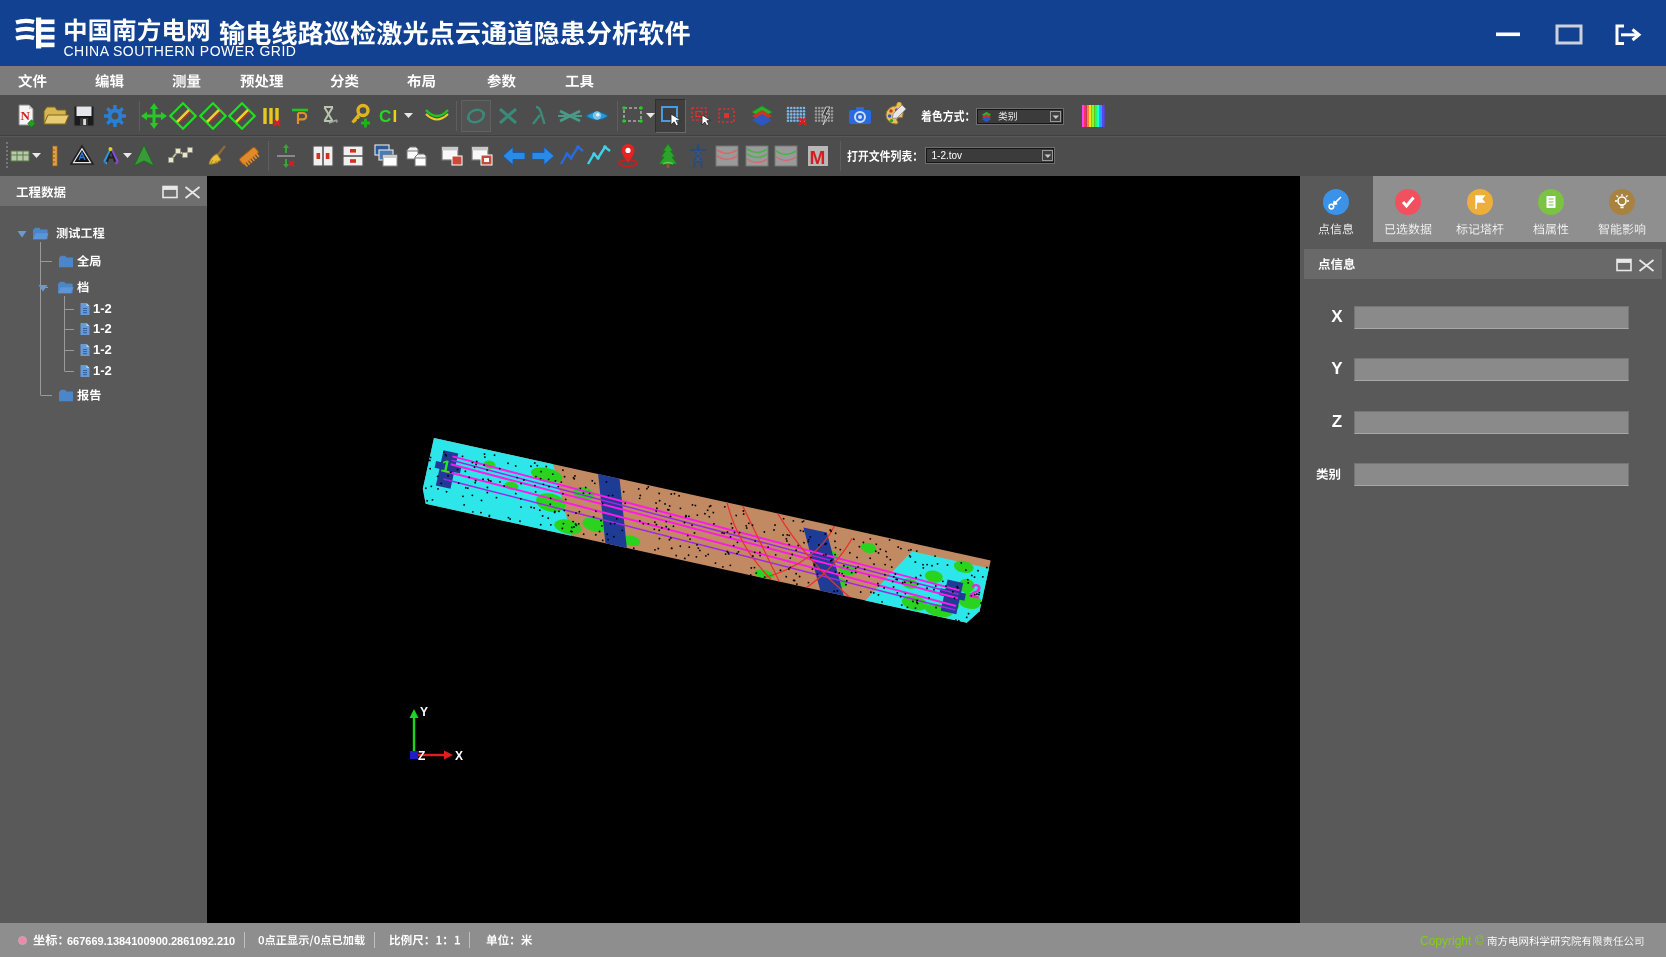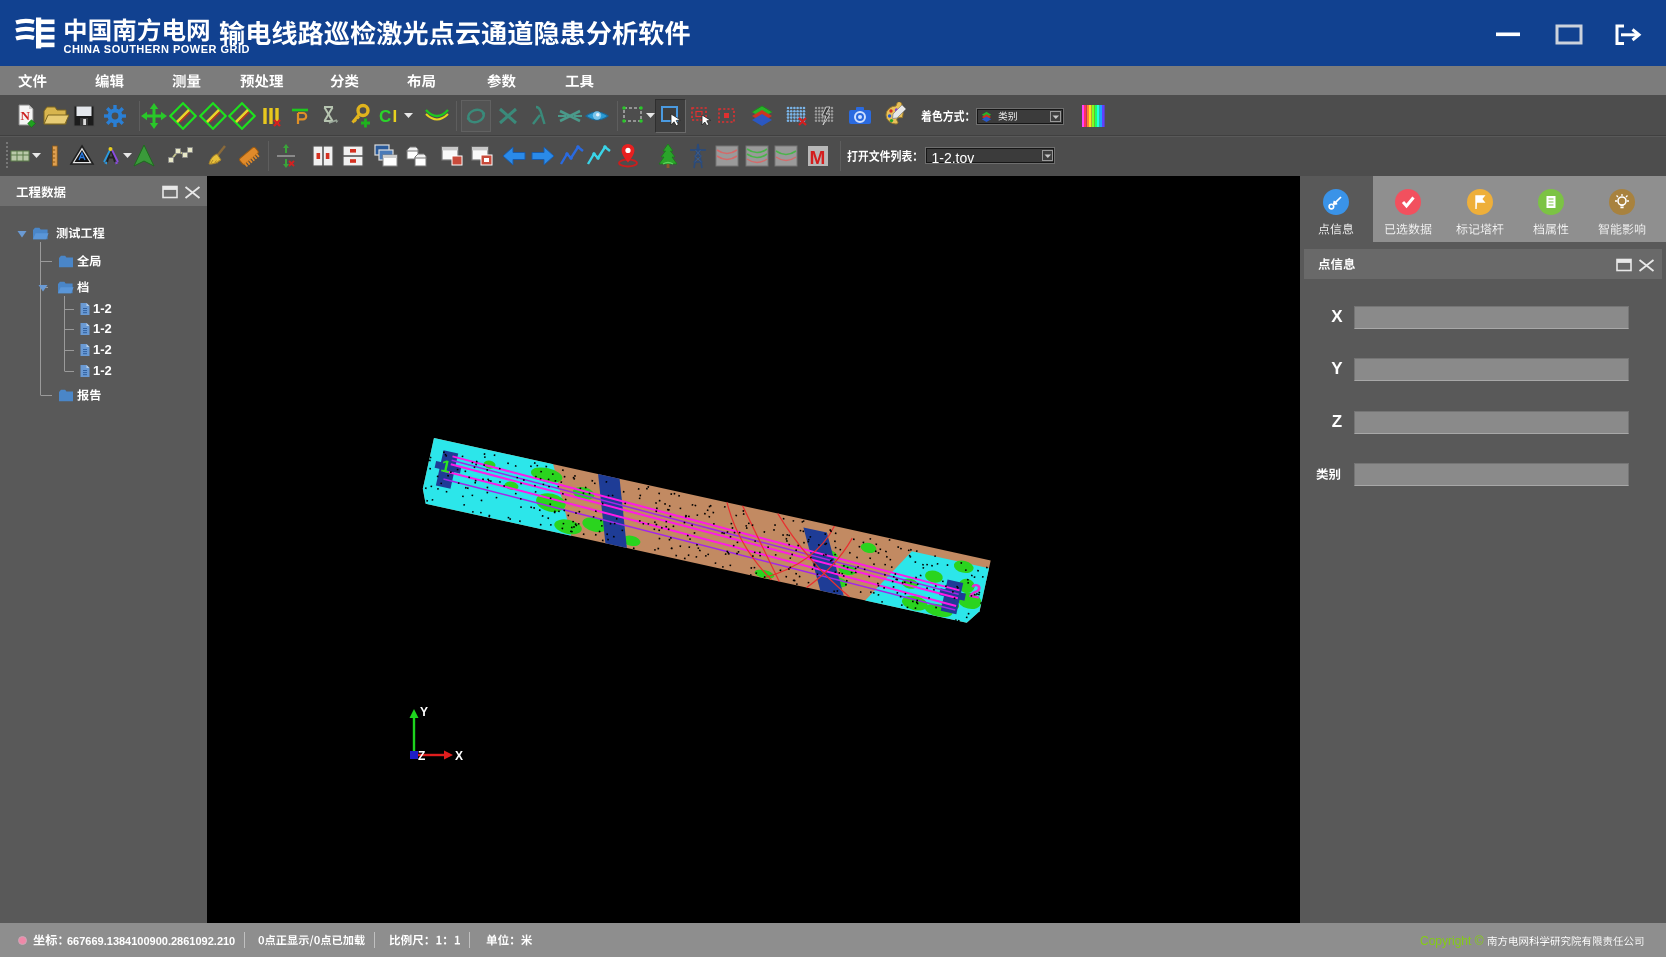--- a/index.html
+++ b/index.html
@@ -18,21 +18,21 @@
 <g fill="#fff">
 <rect x="26" y="2.5" width="13.5" height="4.6"></rect>
 <rect x="26" y="10.2" width="13.5" height="4.6"></rect>
 <rect x="26" y="17.9" width="13.5" height="4.6"></rect>
 <rect x="26" y="25.6" width="13.5" height="4.6"></rect>
 </g>
     </svg>
 <svg style="position:absolute;left:63px;top:30px;overflow:visible" width="149" height="1">
       <path transform="translate(0 9.3) scale(1 1)" d="M10.7 -20.9V-16.6H2.2V-4.2H5.1V-5.5H10.7V2.2H13.8V-5.5H19.4V-4.3H22.5V-16.6H13.8V-20.9ZM5.1 -8.4V-13.7H10.7V-8.4ZM19.4 -8.4H13.8V-13.7H19.4Z M30.5 -5.6V-3.2H43.3V-5.6H41.5L42.8 -6.3C42.4 -6.9 41.6 -7.8 41 -8.5H42.3V-11H38.1V-13.3H42.9V-15.9H30.7V-13.3H35.4V-11H31.4V-8.5H35.4V-5.6ZM38.9 -7.7C39.5 -7.1 40.2 -6.2 40.6 -5.6H38.1V-8.5H40.4ZM26.5 -19.9V2.2H29.5V1H44.1V2.2H47.3V-19.9ZM29.5 -1.8V-17.2H44.1V-1.8Z M59.9 -20.7V-18.9H50.6V-16.1H59.9V-14.3H51.5V2.1H54.5V-11.6H59.2L56.9 -10.9C57.4 -10.1 57.9 -9.1 58.2 -8.3H56V-6H60V-4.4H55.5V-2H60V1.5H62.8V-2H67.5V-4.4H62.8V-6H67V-8.3H64.8C65.3 -9 65.8 -9.9 66.3 -10.8L63.9 -11.5C63.5 -10.6 62.9 -9.2 62.4 -8.3L62.5 -8.3H58.8L60.7 -8.9C60.4 -9.7 59.8 -10.8 59.3 -11.6H68.5V-0.8C68.5 -0.4 68.3 -0.3 67.9 -0.3C67.5 -0.3 66 -0.3 64.8 -0.4C65.1 0.3 65.6 1.4 65.7 2.1C67.7 2.1 69.2 2.1 70.2 1.7C71.2 1.3 71.5 0.6 71.5 -0.8V-14.3H63.1V-16.1H72.4V-18.9H63.1V-20.7Z M84 -20.1C84.5 -19.2 85.1 -17.9 85.5 -16.9H75.1V-14.1H81.3C81.1 -8.9 80.6 -3.3 74.7 -0.1C75.5 0.5 76.4 1.5 76.8 2.3C81.3 -0.2 83.1 -4.1 83.9 -8.2H91.7C91.4 -3.8 90.9 -1.7 90.3 -1.1C89.9 -0.9 89.6 -0.8 89.1 -0.8C88.3 -0.8 86.6 -0.8 84.9 -1C85.5 -0.2 85.9 1.1 86 1.9C87.6 2 89.3 2 90.2 1.9C91.4 1.8 92.2 1.5 92.9 0.7C93.9 -0.3 94.4 -3.1 94.9 -9.8C94.9 -10.2 95 -11.1 95 -11.1H84.4C84.5 -12.1 84.6 -13.1 84.6 -14.1H97.1V-16.9H87L88.7 -17.7C88.3 -18.6 87.6 -20.1 86.9 -21.2Z M109 -9.4V-7.1H104.2V-9.4ZM112.1 -9.4H116.9V-7.1H112.1ZM109 -12.1H104.2V-14.5H109ZM112.1 -12.1V-14.5H116.9V-12.1ZM101.1 -17.3V-2.8H104.2V-4.2H109V-2.9C109 0.9 109.9 1.9 113.3 1.9C114.1 1.9 117.2 1.9 118 1.9C121 1.9 121.9 0.5 122.4 -3.4C121.6 -3.5 120.7 -3.9 119.9 -4.3V-17.3H112.1V-20.8H109V-17.3ZM119.4 -4.2C119.2 -1.7 118.9 -1.1 117.7 -1.1C117.1 -1.1 114.3 -1.1 113.7 -1.1C112.3 -1.1 112.1 -1.3 112.1 -2.9V-4.2Z M130.8 -8.4C130.1 -6.2 129.2 -4.3 127.8 -2.8V-12C128.8 -10.9 129.9 -9.6 130.8 -8.4ZM124.9 -19.5V2.2H127.8V-1.9C128.5 -1.5 129.2 -1 129.6 -0.7C130.8 -2.1 131.9 -3.9 132.7 -6C133.3 -5.2 133.8 -4.5 134.1 -3.9L135.9 -6C135.3 -6.8 134.6 -7.8 133.7 -8.9C134.2 -10.9 134.6 -13.1 134.9 -15.4L132.3 -15.7C132.2 -14.2 131.9 -12.7 131.6 -11.4C130.8 -12.3 130 -13.2 129.3 -14L127.8 -12.5V-16.8H142.8V-1.4C142.8 -0.9 142.6 -0.8 142.1 -0.7C141.6 -0.7 139.8 -0.7 138.2 -0.8C138.7 -0 139.2 1.3 139.3 2.1C141.7 2.2 143.2 2.1 144.3 1.6C145.4 1.1 145.8 0.3 145.8 -1.4V-19.5ZM134.6 -12.3C135.6 -11.1 136.7 -9.8 137.6 -8.5C136.8 -5.9 135.6 -3.6 133.9 -2.1C134.5 -1.7 135.7 -0.9 136.2 -0.5C137.5 -1.9 138.6 -3.7 139.4 -5.9C140 -4.9 140.5 -4 140.8 -3.3L142.8 -5.1C142.3 -6.2 141.4 -7.6 140.5 -8.9C141 -10.9 141.4 -13.1 141.7 -15.4L139.1 -15.6C138.9 -14.2 138.7 -12.9 138.4 -11.6C137.8 -12.4 137 -13.2 136.3 -13.9Z" fill="#ffffff"></path>
     </svg>
-<div class="abs" style="left:63.5px;top:43px;width:200px;font-size:11px;font-weight:bold;color:#fff;letter-spacing:0.48px;white-space:nowrap">CHINA SOUTHERN POWER GRID</div>
+<div class="abs" style="left:63.5px;top:43px;width:200px;font-size:14px;font-weight:normal;color:#fff;letter-spacing:0.48px;white-space:nowrap">CHINA SOUTHERN POWER GRID</div>
 <svg style="position:absolute;left:219px;top:33px;overflow:visible" width="473" height="1">
       <path transform="translate(0 10.0) scale(1 1)" d="M18.9 -11.6V-2H21.2V-11.6ZM22.3 -12.6V-0.8C22.3 -0.5 22.2 -0.4 21.9 -0.4C21.5 -0.4 20.4 -0.4 19.2 -0.4C19.6 0.3 19.9 1.4 20 2.1C21.6 2.1 22.8 2 23.7 1.6C24.5 1.2 24.7 0.5 24.7 -0.8V-12.6ZM17.2 -22.5C15.5 -20 12.6 -17.9 9.7 -16.6V-19.4H6.2C6.3 -20.2 6.5 -21 6.6 -21.8L3.7 -22.2C3.7 -21.3 3.5 -20.3 3.4 -19.4H0.9V-16.5H2.9C2.5 -14.7 2.1 -13.2 2 -12.7C1.6 -11.5 1.3 -10.7 0.8 -10.5C1.1 -9.9 1.5 -8.6 1.7 -8C1.9 -8.3 2.8 -8.4 3.6 -8.4H5.3V-5.6C3.6 -5.3 2.1 -5 0.8 -4.8L1.5 -1.9L5.3 -2.8V2.3H7.9V-3.4L9.9 -3.9L9.6 -6.5L7.9 -6.1V-8.4H9.6V-11.3H7.9V-14.9H5.3V-11.3H4C4.5 -12.8 5.1 -14.6 5.6 -16.5H9.6L8.8 -16.2C9.6 -15.5 10.4 -14.5 10.8 -13.8L12.1 -14.5V-13.6H22.6V-14.7L24.1 -13.9C24.4 -14.7 25.2 -15.7 25.9 -16.3C23.4 -17.3 21.1 -18.6 19.2 -20.5L19.7 -21.3ZM14.5 -16C15.5 -16.8 16.6 -17.7 17.5 -18.7C18.5 -17.7 19.5 -16.8 20.5 -16ZM15.6 -10V-8.6H13V-10ZM10.6 -12.3V2.3H13V-2.8H15.6V-0.6C15.6 -0.3 15.5 -0.2 15.3 -0.2C15.1 -0.2 14.4 -0.2 13.7 -0.3C14 0.4 14.3 1.5 14.4 2.2C15.6 2.2 16.5 2.1 17.2 1.8C17.9 1.3 18.1 0.6 18.1 -0.5V-12.3ZM13 -6.4H15.6V-5.1H13Z M37.4 -10V-7.5H32.4V-10ZM40.8 -10H46V-7.5H40.8ZM37.4 -12.9H32.4V-15.4H37.4ZM40.8 -12.9V-15.4H46V-12.9ZM29.1 -18.5V-2.9H32.4V-4.5H37.4V-3.1C37.4 1 38.5 2 42.1 2C42.9 2 46.2 2 47.1 2C50.3 2 51.3 0.5 51.7 -3.6C51 -3.8 49.9 -4.2 49.2 -4.6V-18.5H40.8V-22.1H37.4V-18.5ZM48.6 -4.5C48.4 -1.8 48.1 -1.1 46.8 -1.1C46.1 -1.1 43.2 -1.1 42.4 -1.1C41 -1.1 40.8 -1.4 40.8 -3V-4.5Z M53.7 -1.9 54.3 1.1C56.9 0.3 60.1 -0.9 63.1 -1.9L62.6 -4.5C59.3 -3.5 55.9 -2.4 53.7 -1.9ZM70.9 -20.4C72 -19.6 73.4 -18.6 74.2 -17.9L76.1 -19.7C75.3 -20.4 73.8 -21.4 72.8 -22ZM54.3 -10.8C54.8 -11 55.4 -11.2 57.7 -11.5C56.8 -10.2 56.1 -9.3 55.6 -8.9C54.8 -7.9 54.2 -7.3 53.6 -7.2C53.9 -6.4 54.4 -5 54.5 -4.4C55.2 -4.8 56.3 -5.1 62.7 -6.4C62.6 -7 62.7 -8.2 62.7 -9L58.6 -8.3C60.4 -10.4 62.1 -12.9 63.6 -15.4L61 -17C60.5 -16 60 -15.1 59.5 -14.2L57.2 -14C58.7 -16 60.2 -18.5 61.2 -20.8L58.2 -22.2C57.3 -19.2 55.5 -16.1 54.9 -15.2C54.3 -14.4 53.9 -13.9 53.3 -13.7C53.7 -12.9 54.2 -11.4 54.3 -10.8ZM75 -9.2C74.2 -7.9 73.2 -6.8 72 -5.8C71.8 -6.8 71.6 -8 71.4 -9.2L77.4 -10.3L76.9 -13L71 -12L70.8 -14.4L76.7 -15.4L76.2 -18.1L70.6 -17.3C70.5 -18.9 70.5 -20.6 70.5 -22.3H67.4C67.4 -20.5 67.4 -18.6 67.5 -16.8L63.7 -16.2L64.2 -13.4L67.7 -13.9L68 -11.4L63.1 -10.6L63.7 -7.8L68.3 -8.6C68.6 -6.9 69 -5.2 69.4 -3.8C67.3 -2.4 64.8 -1.4 62.2 -0.6C62.9 0.1 63.7 1.2 64.1 2C66.4 1.2 68.5 0.2 70.5 -1C71.5 1 72.8 2.3 74.5 2.3C76.6 2.3 77.4 1.5 77.9 -1.8C77.2 -2.1 76.3 -2.8 75.7 -3.5C75.6 -1.4 75.4 -0.7 74.9 -0.7C74.2 -0.7 73.5 -1.5 73 -2.9C74.8 -4.3 76.4 -6.1 77.6 -8Z M83.4 -18.6H86.8V-15.2H83.4ZM79.3 -1.7 79.8 1.4C82.8 0.7 86.8 -0.3 90.5 -1.2L90.2 -4L87.1 -3.3V-6.8H90V-7.5C90.4 -7 90.8 -6.4 91 -6L91.6 -6.3V2.3H94.5V1.4H99.4V2.2H102.4V-6.4L102.5 -6.4C102.9 -7.2 103.8 -8.4 104.4 -9C102.3 -9.7 100.5 -10.7 99 -11.9C100.6 -13.9 101.8 -16.3 102.6 -19L100.6 -19.9L100.1 -19.8H96.4C96.7 -20.4 96.9 -20.9 97.1 -21.5L94.1 -22.3C93.2 -19.4 91.6 -16.6 89.7 -14.8V-21.3H80.6V-12.6H84.3V-2.7L83 -2.4V-10.7H80.5V-1.9ZM94.5 -1.3V-4.8H99.4V-1.3ZM98.7 -17.1C98.2 -16 97.6 -15 96.9 -14C96.1 -14.9 95.5 -15.8 94.9 -16.7L95.2 -17.1ZM93.8 -7.4C94.9 -8.1 96 -8.9 97 -9.8C98 -8.9 99.1 -8.1 100.3 -7.4ZM95 -12C93.5 -10.6 91.8 -9.5 90 -8.7V-9.5H87.1V-12.6H89.7V-14.3C90.4 -13.8 91.4 -12.9 91.8 -12.4C92.4 -13 92.9 -13.6 93.4 -14.3C93.8 -13.5 94.4 -12.7 95 -12Z M106 -20.5C107.4 -19 109.1 -17 109.8 -15.6L112.6 -17.4C111.8 -18.8 110 -20.8 108.5 -22.1ZM115.5 -21.8C114.9 -19.4 113.6 -15.6 112.4 -12.6C114.2 -9 115.7 -5 116.3 -2.3L119.4 -3.6C118.7 -5.9 117.1 -9.5 115.5 -12.6C116.6 -15.2 117.7 -17.8 118.6 -21.1ZM120.7 -21.8C120 -19.4 118.6 -15.6 117.2 -12.6C119.2 -9 120.9 -5.1 121.6 -2.4L124.7 -3.6C123.9 -6 122.1 -9.6 120.4 -12.6C121.6 -15.2 122.8 -17.8 123.8 -21ZM126 -21.8C125.3 -19.4 123.7 -15.6 122.2 -12.6C124.3 -9 126.1 -5 126.9 -2.4L130 -3.6C129.2 -6 127.3 -9.6 125.4 -12.6C126.7 -15.2 128.1 -17.8 129.1 -21ZM111.8 -12.8H105.7V-9.8H108.6V-3.6C107.5 -3 106.3 -2.1 105.1 -0.8L107.4 2.3C108.3 0.7 109.5 -1 110.2 -1C110.9 -1 111.7 -0.2 112.9 0.4C114.9 1.5 117.1 1.9 120.5 1.9C123.2 1.9 127.6 1.7 129.4 1.5C129.4 0.7 130 -1 130.3 -1.9C127.7 -1.5 123.4 -1.3 120.7 -1.3C117.7 -1.3 115.2 -1.4 113.5 -2.4C112.8 -2.8 112.2 -3.2 111.8 -3.5Z M141.3 -9.1C141.9 -7.1 142.5 -4.5 142.7 -2.8L145.3 -3.5C145 -5.2 144.4 -7.7 143.7 -9.7ZM146.3 -9.9C146.7 -7.9 147.1 -5.3 147.3 -3.6L149.8 -4C149.7 -5.7 149.2 -8.2 148.7 -10.2ZM147 -22.6C145.4 -19.6 142.7 -16.8 140 -14.9V-17.5H137.9V-22.3H135.1V-17.5H132V-14.6H134.9C134.2 -11.7 133 -8.2 131.7 -6.3C132.2 -5.4 132.8 -4 133.1 -3.1C133.9 -4.2 134.5 -5.9 135.1 -7.7V2.3H137.9V-9.9C138.4 -8.9 138.9 -7.9 139.1 -7.2L140.9 -9.3C140.5 -10 138.6 -12.8 137.9 -13.7V-14.6H139.7L138.8 -14C139.3 -13.4 140.2 -12.1 140.6 -11.4C141.5 -12.1 142.3 -12.8 143.2 -13.5V-11.6H152.5V-13.7C153.4 -13 154.3 -12.4 155.2 -11.8C155.5 -12.7 156.2 -14.1 156.7 -14.9C154.1 -16.2 151 -18.5 149.1 -20.6L149.7 -21.5ZM147.5 -18.3C148.8 -16.9 150.3 -15.5 151.8 -14.3H144C145.2 -15.5 146.5 -16.8 147.5 -18.3ZM140 -1.5V1.3H155.7V-1.5H151.7C152.9 -3.8 154.3 -6.9 155.3 -9.6L152.6 -10.2C151.8 -7.5 150.4 -3.9 149.1 -1.5Z M166.9 -14.3H170.4V-13H166.9ZM166.9 -17.6H170.4V-16.3H166.9ZM158.5 -20.3C159.8 -19.3 161.4 -17.8 162.2 -16.8L164.1 -18.8C163.3 -19.7 161.6 -21.1 160.3 -22ZM157.8 -12.9C159 -12.1 160.7 -10.8 161.4 -10L163.3 -12C162.4 -12.8 160.7 -14 159.6 -14.8ZM158.2 0.5 160.7 2C161.7 -0.4 162.9 -3.5 163.7 -6.1L161.5 -7.7C160.5 -4.7 159.2 -1.5 158.2 0.5ZM166.6 -10.4 167.1 -9.2H163.7V-6.7H165.8V-6.1C165.8 -4.3 165.5 -1.6 162.4 0.5C163.1 1 164.1 1.8 164.5 2.3C166.7 0.8 167.7 -1.2 168.1 -3H170.2C170.1 -1.5 170 -0.8 169.8 -0.6C169.6 -0.4 169.4 -0.3 169.1 -0.3C168.8 -0.3 168.3 -0.3 167.5 -0.4C167.9 0.2 168.2 1.3 168.2 2.1C169.2 2.1 170.1 2.1 170.6 2C171.2 1.9 171.7 1.7 172.1 1.2C172.6 0.6 172.8 -1 172.9 -4.5C173 -4.9 173 -5.5 173 -5.5H168.4V-6V-6.7H173.6V-9.2H170.1C169.9 -9.8 169.6 -10.3 169.4 -10.8H172.7C173.3 -10.3 173.9 -9.5 174.2 -9.1C174.4 -9.5 174.7 -9.9 174.9 -10.3C175.3 -8.3 175.8 -6.2 176.6 -4.2C175.6 -2.3 174.4 -0.7 172.7 0.5C173.3 0.9 174.3 1.9 174.7 2.4C176 1.3 177 0.1 177.9 -1.3C178.7 0 179.7 1.3 180.9 2.3C181.3 1.5 182.2 0.3 182.8 -0.2C181.4 -1.2 180.3 -2.6 179.4 -4.2C180.5 -7.2 181.2 -10.6 181.6 -14.7H182.6V-17.5H177.3C177.7 -18.9 177.9 -20.4 178.1 -21.8L175.4 -22.3C175 -18.9 174.2 -15.6 173.1 -13V-19.8H169.9L170.6 -22L167.4 -22.3C167.3 -21.5 167.1 -20.6 166.9 -19.8H164.4V-10.8H168.8ZM179 -14.7C178.8 -12.1 178.4 -9.8 177.9 -7.7C177.2 -9.9 176.7 -12.1 176.5 -14.2L176.6 -14.7Z M186.6 -20.1C187.7 -18 188.9 -15.3 189.3 -13.6L192.4 -14.8C191.9 -16.6 190.6 -19.2 189.4 -21.1ZM203.5 -21.3C202.9 -19.2 201.6 -16.5 200.5 -14.8L203.3 -13.7C204.4 -15.3 205.7 -17.9 206.9 -20.2ZM194.8 -22.3V-12.7H184.7V-9.7H191.1C190.7 -5.4 190.1 -2.2 184 -0.4C184.7 0.3 185.6 1.5 185.9 2.4C192.8 0.1 194 -4.2 194.5 -9.7H198.2V-1.8C198.2 1.3 199 2.3 201.9 2.3C202.5 2.3 204.5 2.3 205.1 2.3C207.7 2.3 208.5 1 208.8 -3.6C207.9 -3.8 206.6 -4.3 205.9 -4.8C205.8 -1.3 205.6 -0.7 204.8 -0.7C204.3 -0.7 202.8 -0.7 202.4 -0.7C201.5 -0.7 201.4 -0.8 201.4 -1.8V-9.7H208.4V-12.7H198V-22.3Z M216.6 -11.6H228.6V-8.3H216.6ZM218 -3.4C218.3 -1.5 218.5 0.8 218.5 2.2L221.7 1.8C221.7 0.4 221.3 -1.9 220.9 -3.6ZM223.4 -3.3C224.1 -1.6 224.9 0.7 225.2 2L228.2 1.3C227.9 -0.1 227 -2.3 226.2 -4ZM228.7 -3.5C229.9 -1.7 231.4 0.7 231.9 2.2L235 1C234.3 -0.6 232.8 -2.8 231.5 -4.5ZM213.7 -4.3C212.9 -2.4 211.6 -0.3 210.4 0.8L213.3 2.3C214.6 0.8 215.9 -1.4 216.7 -3.5ZM213.6 -14.5V-5.3H231.9V-14.5H224.2V-17H233.6V-19.9H224.2V-22.3H221V-14.5Z M240 -20.5V-17.3H258.1V-20.5ZM239.3 1.4C240.8 0.9 242.6 0.8 255.8 -0.2C256.4 0.8 257 1.7 257.3 2.5L260.4 0.7C259.1 -1.8 256.6 -5.5 254.4 -8.4L251.5 -6.9C252.3 -5.8 253.1 -4.5 254 -3.2L243.5 -2.6C245.3 -4.7 247.1 -7.3 248.7 -9.9H260.8V-13.2H237.1V-9.9H244.2C242.7 -7.1 241 -4.6 240.3 -3.9C239.4 -2.9 238.9 -2.3 238.1 -2.1C238.5 -1.1 239.1 0.7 239.3 1.4Z M263.2 -19.4C264.8 -18.1 266.8 -16.2 267.8 -14.9L270 -17.1C269 -18.3 266.9 -20.1 265.3 -21.3ZM269.2 -12.2H262.9V-9.3H266.2V-3.1C265 -2.5 263.8 -1.6 262.7 -0.4L264.6 2.2C265.7 0.6 267 -0.9 267.8 -0.9C268.3 -0.9 269.2 -0.1 270.3 0.5C272.1 1.5 274.2 1.8 277.5 1.8C280.3 1.8 284.7 1.7 286.7 1.5C286.8 0.7 287.2 -0.7 287.5 -1.5C284.8 -1.1 280.4 -0.9 277.6 -0.9C274.7 -0.9 272.4 -1 270.7 -2C270 -2.4 269.6 -2.8 269.2 -3ZM271.7 -21.4V-19H281C280.4 -18.5 279.6 -18 278.9 -17.6C277.7 -18.1 276.5 -18.6 275.4 -18.9L273.4 -17.3C274.6 -16.8 275.9 -16.2 277.2 -15.7H271.5V-2.1H274.4V-6.1H277.4V-2.2H280.2V-6.1H283.3V-4.9C283.3 -4.6 283.2 -4.5 282.9 -4.5C282.6 -4.5 281.7 -4.5 280.9 -4.5C281.2 -3.8 281.6 -2.8 281.7 -2C283.3 -2 284.4 -2 285.2 -2.5C286.1 -2.9 286.3 -3.5 286.3 -4.8V-15.7H282.8L282.9 -15.7L281.5 -16.4C283.2 -17.5 284.9 -18.8 286.2 -20.1L284.4 -21.6L283.8 -21.4ZM283.3 -13.4V-12H280.2V-13.4ZM274.4 -9.8H277.4V-8.3H274.4ZM274.4 -12V-13.4H277.4V-12ZM283.3 -9.8V-8.3H280.2V-9.8Z M289.4 -19.7C290.7 -18.4 292.3 -16.5 293 -15.2L295.6 -17C294.8 -18.2 293.1 -20 291.8 -21.3ZM301.1 -9.4H308.2V-8H301.1ZM301.1 -6H308.2V-4.5H301.1ZM301.1 -12.8H308.2V-11.4H301.1ZM298.1 -15V-2.3H311.3V-15H305.3L306.1 -16.6H313.2V-19.1H308.9L310.5 -21.4L307.5 -22.3C307.1 -21.3 306.4 -20.1 305.8 -19.1H301.7L303 -19.7C302.7 -20.5 301.9 -21.6 301.3 -22.5L298.7 -21.4C299.1 -20.7 299.6 -19.8 300 -19.1H296.4V-16.6H302.7L302.3 -15ZM295.5 -12.9H289.4V-10H292.5V-2.8C291.3 -2.3 290.1 -1.3 288.9 -0.2L290.7 2.4C291.9 0.9 293.3 -0.6 294.2 -0.6C294.9 -0.6 295.7 0.1 297 0.8C298.9 1.7 301.2 2 304.3 2C306.9 2 311.1 1.9 312.9 1.8C312.9 0.9 313.4 -0.5 313.7 -1.3C311.2 -0.9 307.1 -0.7 304.4 -0.7C301.6 -0.7 299.2 -0.9 297.4 -1.8C296.6 -2.2 296 -2.5 295.5 -2.8Z M324.3 -4.7C323.9 -3.1 323.1 -1.2 322.3 0.1L324.7 1.5C325.5 0.1 326.2 -2 326.7 -3.7ZM328.1 -22.1C327.2 -20.4 325.7 -18.4 323.7 -16.8C324.1 -16.6 324.6 -16.1 325 -15.7V-13.5H335.4V-12.1H325.6V-9.9H335.4V-8.5H324.9V-6.2H330.1L328.9 -5.1C330.2 -4.1 331.8 -2.6 332.6 -1.6L334.6 -3.4C333.9 -4.2 332.6 -5.3 331.5 -6.2H338.3V-15.8H334.5C335.4 -16.8 336.3 -18 336.9 -19.1L335 -20.3L334.6 -20.2H330.1L331 -21.5ZM326.7 -15.8C327.3 -16.5 328 -17.2 328.5 -17.9H332.9C332.4 -17.1 331.8 -16.4 331.3 -15.8ZM335 -4C335.4 -3.2 335.9 -2.2 336.3 -1.3C335.6 -1.5 334.6 -1.9 334.1 -2.3C334 -0.8 333.9 -0.6 333.2 -0.6C332.7 -0.6 331 -0.6 330.7 -0.6C329.8 -0.6 329.6 -0.7 329.6 -1.3V-4.4H326.9V-1.3C326.9 1.2 327.5 2 330.3 2C330.9 2 332.9 2 333.5 2C335.4 2 336.2 1.4 336.5 -0.9C336.9 -0.1 337.1 0.7 337.3 1.3L339.9 0.3C339.4 -1.2 338.4 -3.3 337.4 -4.8ZM316.3 -21.1V2.4H319V-18.3H321.2C320.8 -16.6 320.2 -14.3 319.7 -12.6C321.2 -10.8 321.5 -9.2 321.5 -8C321.5 -7.3 321.4 -6.7 321.1 -6.5C320.9 -6.3 320.6 -6.3 320.3 -6.3C320 -6.3 319.7 -6.3 319.2 -6.3C319.6 -5.6 319.9 -4.4 319.9 -3.6C320.5 -3.6 321.1 -3.6 321.6 -3.7C322.2 -3.8 322.7 -3.9 323.1 -4.2C323.9 -4.8 324.3 -5.9 324.3 -7.6C324.3 -9.1 324 -10.9 322.3 -12.9C323.1 -15 324 -17.8 324.6 -20.1L322.6 -21.2L322.2 -21.1Z M359.3 -4.1C360.7 -2.5 362.2 -0.2 362.7 1.2L365.7 -0.2C365 -1.7 363.4 -3.8 362 -5.3ZM344.5 -5C343.9 -3.3 342.8 -1.4 341.5 -0.3L344.3 1.4C345.6 0 346.6 -2 347.3 -3.8ZM347.6 -18.3H352.1V-16.7H347.6ZM355.5 -18.3H359.7V-16.7H355.5ZM343.5 -13.3V-7.1H352.1V-5.9L350.9 -4.7H347.6V-1.5C347.6 1.1 348.5 1.9 352 1.9C352.8 1.9 355.8 1.9 356.6 1.9C359.3 1.9 360.1 1.1 360.5 -2.1C359.6 -2.3 358.3 -2.8 357.7 -3.2C357.5 -1.1 357.3 -0.8 356.3 -0.8C355.5 -0.8 353 -0.8 352.4 -0.8C351.1 -0.8 350.9 -0.9 350.9 -1.6V-4.6C352.5 -3.8 354.6 -2.5 355.5 -1.5L357.5 -3.6C356.7 -4.3 355.4 -5.1 354 -5.8H355.5V-7.1H364.1V-13.3H355.5V-14.5H363.1V-20.5H355.5V-22.2H352.1V-20.5H344.5V-14.5H352.1V-13.3ZM346.8 -11.1H352.1V-9.3H346.8ZM355.5 -11.1H360.6V-9.3H355.5Z M384.8 -22 381.9 -20.8C383.3 -18 385.2 -15.1 387.2 -12.6H373.3C375.3 -15 377 -17.9 378.2 -21L374.8 -21.9C373.4 -18 370.7 -14.3 367.6 -12.1C368.4 -11.5 369.7 -10.2 370.3 -9.6C370.9 -10 371.4 -10.5 371.9 -11.1V-9.5H376.1C375.6 -5.7 374.2 -2.3 368.3 -0.4C369 0.3 369.9 1.6 370.3 2.4C377 -0.1 378.8 -4.6 379.5 -9.5H384.9C384.7 -4.2 384.5 -1.9 383.9 -1.3C383.6 -1.1 383.3 -1 382.9 -1C382.2 -1 380.8 -1 379.4 -1.1C380 -0.2 380.4 1.1 380.4 2C382 2.1 383.5 2.1 384.4 2C385.4 1.9 386.1 1.6 386.8 0.7C387.7 -0.4 388 -3.5 388.3 -11.3V-11.3C388.8 -10.8 389.3 -10.3 389.8 -9.8C390.3 -10.7 391.5 -11.9 392.3 -12.5C389.6 -14.8 386.4 -18.6 384.8 -22Z M405.5 -19.4V-11.6C405.5 -7.9 405.3 -2.8 402.9 0.7C403.6 1 404.9 1.8 405.5 2.3C407.8 -1.2 408.4 -6.4 408.5 -10.5H411.9V2.3H415V-10.5H418.4V-13.4H408.5V-17.1C411.4 -17.7 414.5 -18.5 417 -19.5L414.3 -22C412.2 -20.9 408.7 -20 405.5 -19.4ZM397.8 -22.3V-16.8H394.3V-13.9H397.5C396.7 -10.7 395.2 -7.2 393.5 -5.1C394 -4.3 394.7 -3.1 395 -2.2C396.1 -3.6 397 -5.6 397.8 -7.9V2.3H400.8V-8.9C401.5 -7.8 402.1 -6.6 402.5 -5.7L404.3 -8.2C403.8 -8.9 401.8 -11.7 400.8 -12.9V-13.9H404.4V-16.8H400.8V-22.3Z M434.1 -22.3C433.6 -18.3 432.6 -14.4 430.9 -12C431.6 -11.6 432.9 -10.7 433.4 -10.2C434.4 -11.7 435.2 -13.6 435.9 -15.7H441.3C441 -14.1 440.6 -12.4 440.3 -11.3L442.9 -10.7C443.5 -12.6 444.1 -15.5 444.6 -18.1L442.5 -18.6L442 -18.5H436.5C436.8 -19.6 437 -20.7 437.1 -21.9ZM436.1 -13.3V-12.1C436.1 -8.8 435.7 -3.6 430.6 0.3C431.3 0.7 432.4 1.7 432.9 2.4C435.4 0.4 436.9 -1.8 437.8 -4.1C438.9 -1.3 440.5 0.9 442.8 2.3C443.3 1.5 444.2 0.3 444.9 -0.3C441.7 -1.9 439.9 -5.4 439 -9.4C439.1 -10.4 439.1 -11.2 439.1 -12V-13.3ZM421.4 -8.1C421.6 -8.4 422.6 -8.5 423.5 -8.5H426V-5.7C423.7 -5.4 421.5 -5.1 419.9 -4.9L420.5 -1.8L426 -2.6V2.3H428.8V-3.1L431.9 -3.6L431.7 -6.5L428.8 -6.1V-8.5H431.4L431.5 -11.3H428.8V-15H426V-11.3H424.3C424.9 -12.9 425.6 -14.6 426.2 -16.5H431.7V-19.4H427.2L427.8 -21.6L424.7 -22.2C424.5 -21.3 424.3 -20.3 424.1 -19.4H420.2V-16.5H423.2C422.7 -14.8 422.2 -13.4 421.9 -12.8C421.4 -11.7 421 -11 420.4 -10.8C420.7 -10.1 421.2 -8.7 421.4 -8.1Z M453.7 -9.6V-6.5H460.8V2.3H463.9V-6.5H470.7V-9.6H463.9V-14.1H469.5V-17.2H463.9V-21.9H460.8V-17.2H458.6C458.9 -18.2 459.2 -19.2 459.4 -20.2L456.3 -20.8C455.7 -17.6 454.6 -14.3 453.2 -12.2C454 -11.9 455.3 -11.1 456 -10.7C456.5 -11.6 457.1 -12.8 457.6 -14.1H460.8V-9.6ZM451.7 -22.2C450.4 -18.4 448.2 -14.7 445.9 -12.3C446.4 -11.5 447.3 -9.8 447.6 -9C448.1 -9.6 448.6 -10.2 449.1 -10.9V2.3H452.1V-15.6C453.1 -17.4 454 -19.3 454.7 -21.2Z" fill="#ffffff"></path>
     </svg>
 <svg class="abs" style="left:1494px;top:24px" width="150" height="22" viewBox="0 0 150 22">
 <rect x="2" y="8.5" width="24" height="3.6" fill="#fff"></rect>
 <rect x="63" y="2" width="24" height="17" fill="none" stroke="#ccd2dc" stroke-width="3"></rect>
 <g stroke="#fff" stroke-width="3" fill="none">
 <path d="M130 2 H123 V19.5 H130"></path>
 <path d="M127 10.8 H144"></path>
 <path d="M138.5 5.5 L145 10.8 L138.5 16"></path>
@@ -465,21 +465,21 @@
     </svg>
 <svg class="abs" style="left:804px;top:142px" width="28" height="28" viewBox="0 0 28 28">
       <rect x="4" y="4" width="20" height="20" fill="#b8b8b8"></rect>
 <text x="5.5" y="21.5" font-size="19" font-weight="bold" fill="#d41e1e" font-family="Liberation Sans">M</text>
     </svg>
 <div class="abs" style="left:840px;top:141px;width:1px;height:30px;background:#3c3c3c;border-right:1px solid #5e5e5e"></div>
 <svg style="position:absolute;left:847px;top:156px;overflow:visible" width="78" height="1">
       <path transform="translate(0 4.9) scale(0.85 1)" d="M2.2 -10.9V-8.4H0.6V-7H2.2V-4.8L0.4 -4.4L0.8 -2.8L2.2 -3.2V-0.6C2.2 -0.4 2.2 -0.4 2 -0.4C1.8 -0.4 1.3 -0.4 0.8 -0.4C0.9 0 1.2 0.6 1.2 1C2.1 1 2.7 1 3.2 0.8C3.6 0.5 3.8 0.1 3.8 -0.6V-3.6L5.4 -4.1L5.2 -5.5L3.8 -5.2V-7H5.2V-8.4H3.8V-10.9ZM5.4 -9.9V-8.4H8.7V-0.9C8.7 -0.6 8.6 -0.6 8.3 -0.6C8.1 -0.6 7.1 -0.6 6.3 -0.6C6.6 -0.2 6.8 0.6 6.9 1.1C8.1 1.1 9 1 9.6 0.8C10.2 0.5 10.3 0 10.3 -0.9V-8.4H12.4V-9.9Z M20.8 -8.7V-5.5H17.9V-5.9V-8.7ZM13.4 -5.5V-4.1H16.2C15.9 -2.6 15.2 -1.1 13.4 0.1C13.7 0.3 14.3 0.9 14.6 1.2C16.8 -0.2 17.5 -2.1 17.8 -4.1H20.8V1.2H22.4V-4.1H25V-5.5H22.4V-8.7H24.7V-10.1H13.8V-8.7H16.3V-5.9V-5.5Z M30.9 -10.5C31.2 -10 31.5 -9.2 31.6 -8.7H26.2V-7.2H28.2C28.9 -5.4 29.8 -3.9 30.9 -2.6C29.6 -1.5 27.9 -0.8 25.9 -0.3C26.2 0 26.7 0.8 26.9 1.1C28.9 0.5 30.6 -0.3 32.1 -1.5C33.4 -0.3 35.1 0.5 37.1 1C37.3 0.6 37.8 -0.1 38.1 -0.4C36.2 -0.8 34.6 -1.6 33.3 -2.6C34.4 -3.9 35.3 -5.4 35.9 -7.2H37.9V-8.7H32.3L33.4 -9.1C33.2 -9.6 32.9 -10.4 32.5 -11ZM32.1 -3.7C31.1 -4.7 30.3 -5.9 29.8 -7.2H34.2C33.7 -5.8 33 -4.6 32.1 -3.7Z M42.4 -4.7V-3.2H45.9V1.1H47.5V-3.2H50.8V-4.7H47.5V-6.9H50.2V-8.4H47.5V-10.7H45.9V-8.4H44.9C45 -8.9 45.1 -9.4 45.2 -9.9L43.7 -10.2C43.5 -8.6 42.9 -7 42.2 -6C42.6 -5.8 43.3 -5.4 43.6 -5.2C43.8 -5.7 44.1 -6.3 44.4 -6.9H45.9V-4.7ZM41.5 -10.8C40.9 -9 39.8 -7.2 38.6 -6C38.9 -5.6 39.3 -4.8 39.5 -4.4C39.7 -4.7 40 -5 40.2 -5.3V1.1H41.7V-7.6C42.2 -8.5 42.6 -9.4 43 -10.4Z M59.1 -9.5V-2.1H60.6V-9.5ZM61.7 -10.8V-0.6C61.7 -0.4 61.7 -0.4 61.5 -0.4C61.2 -0.4 60.5 -0.4 59.9 -0.4C60.1 0 60.3 0.7 60.4 1.1C61.4 1.1 62.1 1 62.6 0.8C63.1 0.6 63.3 0.2 63.3 -0.7V-10.8ZM53.4 -3.6C53.9 -3.2 54.5 -2.7 54.9 -2.3C54.1 -1.3 53.1 -0.5 52 -0.1C52.3 0.3 52.7 0.9 52.9 1.3C55.8 -0.1 57.7 -2.7 58.3 -7.2L57.3 -7.5L57.1 -7.4H54.7C54.8 -7.9 55 -8.4 55.1 -8.8H58.5V-10.3H51.8V-8.8H53.5C53.1 -7.1 52.5 -5.5 51.6 -4.5C51.9 -4.2 52.5 -3.7 52.7 -3.4C53.3 -4.1 53.8 -5 54.2 -6H56.6C56.4 -5.1 56.1 -4.3 55.8 -3.6C55.3 -4 54.7 -4.5 54.3 -4.8Z M67 1.1C67.4 0.9 68 0.7 71.6 -0.4C71.6 -0.7 71.4 -1.3 71.4 -1.8L68.6 -1V-3.2C69.2 -3.6 69.8 -4.1 70.3 -4.6C71.2 -1.9 72.8 -0.1 75.5 0.8C75.7 0.4 76.2 -0.2 76.5 -0.5C75.4 -0.8 74.4 -1.4 73.6 -2C74.3 -2.5 75.2 -3 75.9 -3.5L74.6 -4.5C74.1 -4 73.4 -3.5 72.7 -3C72.3 -3.5 72 -4.1 71.7 -4.7H76.1V-6H71.1V-6.8H75.1V-8H71.1V-8.7H75.6V-9.9H71.1V-10.9H69.6V-9.9H65.3V-8.7H69.6V-8H65.9V-6.8H69.6V-6H64.7V-4.7H68.4C67.2 -3.9 65.7 -3.1 64.3 -2.6C64.6 -2.3 65 -1.7 65.3 -1.4C65.9 -1.6 66.4 -1.9 67 -2.2V-1.2C67 -0.7 66.7 -0.4 66.4 -0.2C66.6 0.1 66.9 0.8 67 1.1Z M80 -6C80.7 -6 81.2 -6.5 81.2 -7.2C81.2 -7.9 80.7 -8.4 80 -8.4C79.3 -8.4 78.8 -7.9 78.8 -7.2C78.8 -6.5 79.3 -6 80 -6ZM80 0.1C80.7 0.1 81.2 -0.4 81.2 -1.1C81.2 -1.8 80.7 -2.3 80 -2.3C79.3 -2.3 78.8 -1.8 78.8 -1.1C78.8 -0.4 79.3 0.1 80 0.1Z" fill="#ffffff"></path>
     </svg>
 <div class="abs" style="left:926px;top:147.5px;width:128px;height:15px;background:#3b3b3b;border:1px solid #161616;box-shadow:0 0 0 1px #6e6e6e"></div>
-    <div class="abs" style="left:931.5px;top:149.5px;font-size:14px;color:#fff">1-2.tov</div>
+    <div class="abs" style="left:931.5px;top:149.5px;font-size:10px;color:#fff">1-2.tov</div>
     <div class="abs" style="left:1042px;top:150px;width:11px;height:11px;background:#3f3f3f;border:1px solid #9a9a9a"></div>
     <svg class="abs" style="left:1044px;top:153.5px" width="8" height="5">
       <path d="M0.5 0.5 l3.3 3.4 l3.3 -3.4 z" fill="#c8c8c8"></path>
     </svg>
 <div class="abs" style="left:0;top:176px;width:207px;height:747px;background:#595959"></div>
 <div class="abs" style="left:0;top:176px;width:207px;height:30px;background:#6f6f6f"></div>
 <svg style="position:absolute;left:16px;top:191.5px;overflow:visible" width="52" height="1">
       <path transform="translate(0 4.8) scale(1 1)" d="M0.6 -1.3V0.2H12V-1.3H7.1V-7.8H11.3V-9.3H1.2V-7.8H5.4V-1.3Z M19.6 -8.9H22.6V-7.2H19.6ZM18.2 -10.2V-5.9H24V-10.2ZM18.1 -2.8V-1.6H20.3V-0.5H17.4V0.9H24.6V-0.5H21.8V-1.6H24V-2.8H21.8V-3.9H24.3V-5.2H17.8V-3.9H20.3V-2.8ZM16.8 -10.5C15.8 -10.1 14.2 -9.7 12.9 -9.5C13 -9.2 13.2 -8.7 13.3 -8.3C13.8 -8.4 14.3 -8.5 14.8 -8.6V-7.1H13V-5.7H14.6C14.2 -4.5 13.4 -3.2 12.8 -2.3C13 -2 13.3 -1.3 13.4 -0.9C13.9 -1.5 14.4 -2.4 14.8 -3.4V1.1H16.3V-3.8C16.6 -3.3 16.9 -2.8 17 -2.5L17.9 -3.7C17.6 -4 16.6 -5.1 16.3 -5.3V-5.7H17.6V-7.1H16.3V-8.9C16.8 -9 17.3 -9.2 17.8 -9.3Z M30.3 -10.5C30.1 -10 29.8 -9.3 29.5 -8.9L30.4 -8.5C30.8 -8.8 31.1 -9.4 31.6 -10ZM29.7 -3C29.4 -2.5 29.1 -2.1 28.8 -1.8L27.8 -2.3L28.2 -3ZM26 -1.8C26.6 -1.6 27.2 -1.3 27.8 -1C27.1 -0.6 26.2 -0.2 25.3 -0C25.6 0.2 25.9 0.8 26 1.1C27.1 0.8 28.1 0.3 29 -0.3C29.4 -0.1 29.7 0.1 29.9 0.3L30.8 -0.6C30.6 -0.8 30.3 -1 29.9 -1.2C30.6 -1.9 31.1 -2.8 31.4 -3.9L30.6 -4.2L30.3 -4.2H28.8L29 -4.7L27.6 -4.9C27.6 -4.7 27.4 -4.4 27.3 -4.2H25.8V-3H26.7C26.5 -2.6 26.2 -2.2 26 -1.8ZM25.8 -10C26.1 -9.5 26.4 -8.8 26.5 -8.4H25.5V-7.2H27.4C26.8 -6.6 26 -6.1 25.3 -5.8C25.6 -5.5 25.9 -5 26.1 -4.7C26.7 -5 27.3 -5.5 27.9 -6.1V-5H29.3V-6.3C29.8 -6 30.3 -5.6 30.5 -5.3L31.3 -6.3C31.1 -6.5 30.4 -6.9 29.8 -7.2H31.7V-8.4H29.3V-10.6H27.9V-8.4H26.6L27.7 -8.8C27.6 -9.3 27.2 -9.9 26.9 -10.4ZM32.6 -10.6C32.4 -8.3 31.8 -6.2 30.8 -4.9C31.1 -4.7 31.7 -4.2 31.9 -4C32.1 -4.3 32.4 -4.7 32.5 -5.1C32.8 -4.1 33.1 -3.2 33.4 -2.5C32.8 -1.4 31.9 -0.6 30.6 -0C30.9 0.2 31.3 0.9 31.4 1.2C32.6 0.6 33.5 -0.2 34.2 -1.1C34.7 -0.2 35.4 0.5 36.3 1C36.5 0.6 37 0.1 37.3 -0.2C36.3 -0.7 35.6 -1.5 35 -2.5C35.6 -3.7 36 -5.2 36.2 -6.9H37V-8.3H33.6C33.8 -9 33.9 -9.7 34 -10.4ZM34.8 -6.9C34.7 -5.9 34.5 -4.9 34.2 -4.1C33.9 -5 33.6 -5.9 33.4 -6.9Z M43.6 -2.9V1.1H44.9V0.8H47.9V1.1H49.2V-2.9H47V-4.1H49.5V-5.4H47V-6.5H49.2V-10.1H42.3V-6.3C42.3 -4.3 42.2 -1.6 40.9 0.3C41.2 0.4 41.9 0.9 42.1 1.2C43.1 -0.3 43.5 -2.3 43.6 -4.1H45.6V-2.9ZM43.7 -8.8H47.8V-7.8H43.7ZM43.7 -6.5H45.6V-5.4H43.7L43.7 -6.3ZM44.9 -0.4V-1.7H47.9V-0.4ZM39.3 -10.6V-8.2H38V-6.9H39.3V-4.6L37.8 -4.3L38.1 -2.8L39.3 -3.2V-0.6C39.3 -0.5 39.2 -0.4 39.1 -0.4C38.9 -0.4 38.5 -0.4 38 -0.4C38.2 -0 38.4 0.6 38.4 1C39.2 1 39.8 0.9 40.1 0.7C40.5 0.4 40.6 0.1 40.6 -0.6V-3.6L41.9 -4L41.8 -5.3L40.6 -5V-6.9H41.9V-8.2H40.6V-10.6Z" fill="#ffffff"></path>
     </svg>
 <svg class="abs" style="left:162px;top:185px" width="44" height="15" viewBox="0 0 44 15">

